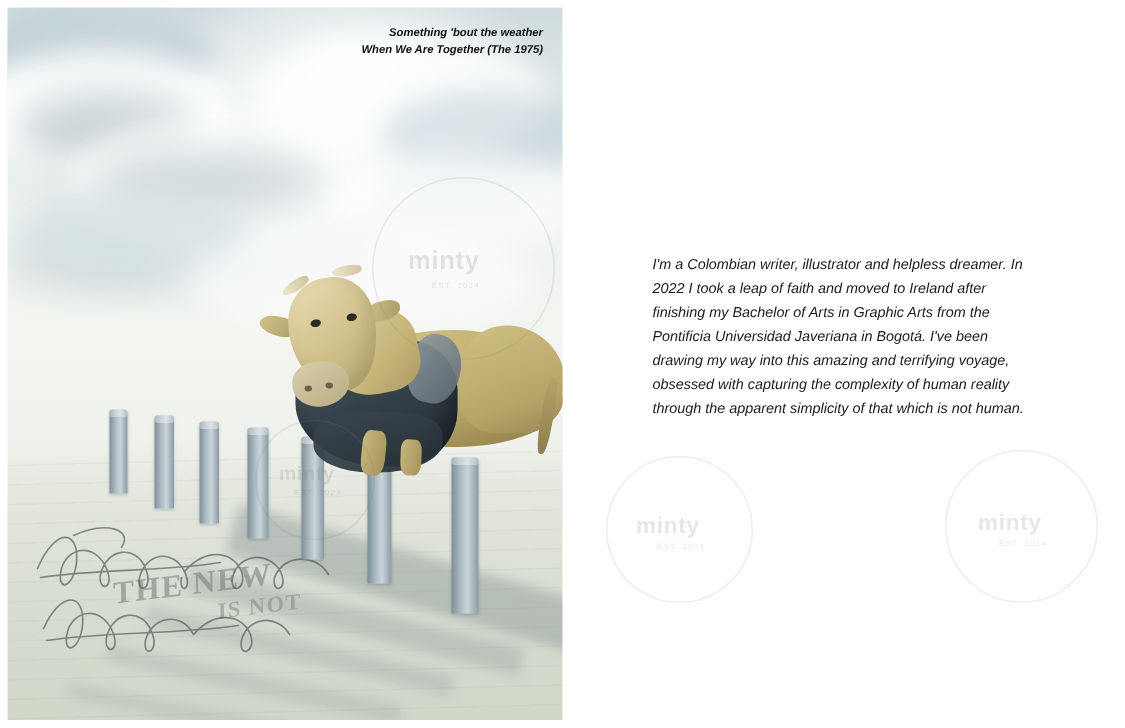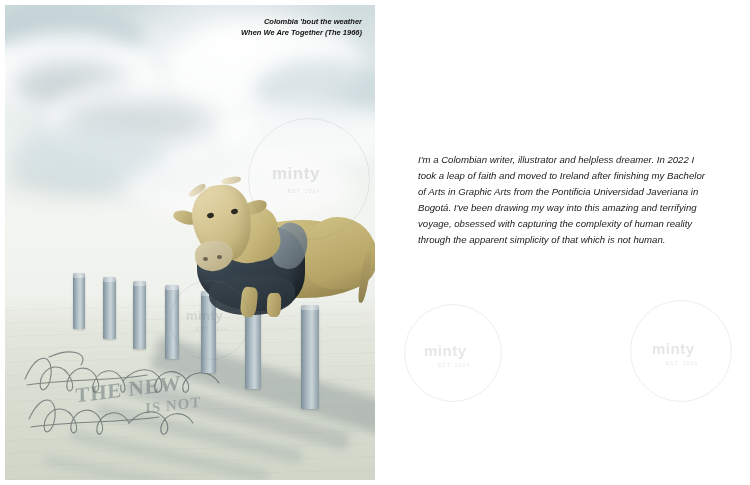--- a/index.html
+++ b/index.html
@@ -338,21 +338,21 @@
   .bio {
     position: absolute;
     left: 418px;
     top: 152px;
     width: 292px;
     font-style: italic;
     font-size: 9.6px;
     line-height: 1.66;
     color: #1a1a1a;
   }
-  .bio p { margin: 0; }
+  .bio p { margin: 17px; }
 </style>
 </head>
 <body>
 
 <div class="page">
 
   <div class="artwork">
     <div class="sky"></div>
 
     <div class="cloud c7"></div>
@@ -436,21 +436,21 @@
     <div class="wm-ring" style="left:404px; top:304px; width:96px; height:96px;"></div>
     <div class="wm-text" style="left:424px; top:342px; font-size:15px;">minty</div>
     <div class="wm-sub" style="left:438px; top:362px;">EST. 2024</div>
 
     <div class="wm-ring" style="left:630px; top:300px; width:100px; height:100px;"></div>
     <div class="wm-text" style="left:652px; top:340px; font-size:15px;">minty</div>
     <div class="wm-sub" style="left:666px; top:360px;">EST. 2024</div>
   </div>
 
   <div class="caption">
-    <div class="ital">Colombia 'bout the weather</div>
-    <div class="ital">When We Are Together (The 1966)</div>
+    <div class="ital">Something 'bout the weather</div>
+    <div class="ital">When We Are Together (The 1975)</div>
   </div>
 
   <div class="bio">
     <p>I'm a Colombian writer, illustrator and helpless dreamer. In 2022 I took a leap of faith and moved to Ireland after finishing my Bachelor of Arts in Graphic Arts from the Pontificia Universidad Javeriana in Bogotá. I've been drawing my way into this amazing and terrifying voyage, obsessed with capturing the complexity of human reality through the apparent simplicity of that which is not human.</p>
   </div>
 
 </div>
 
 </body></html>

